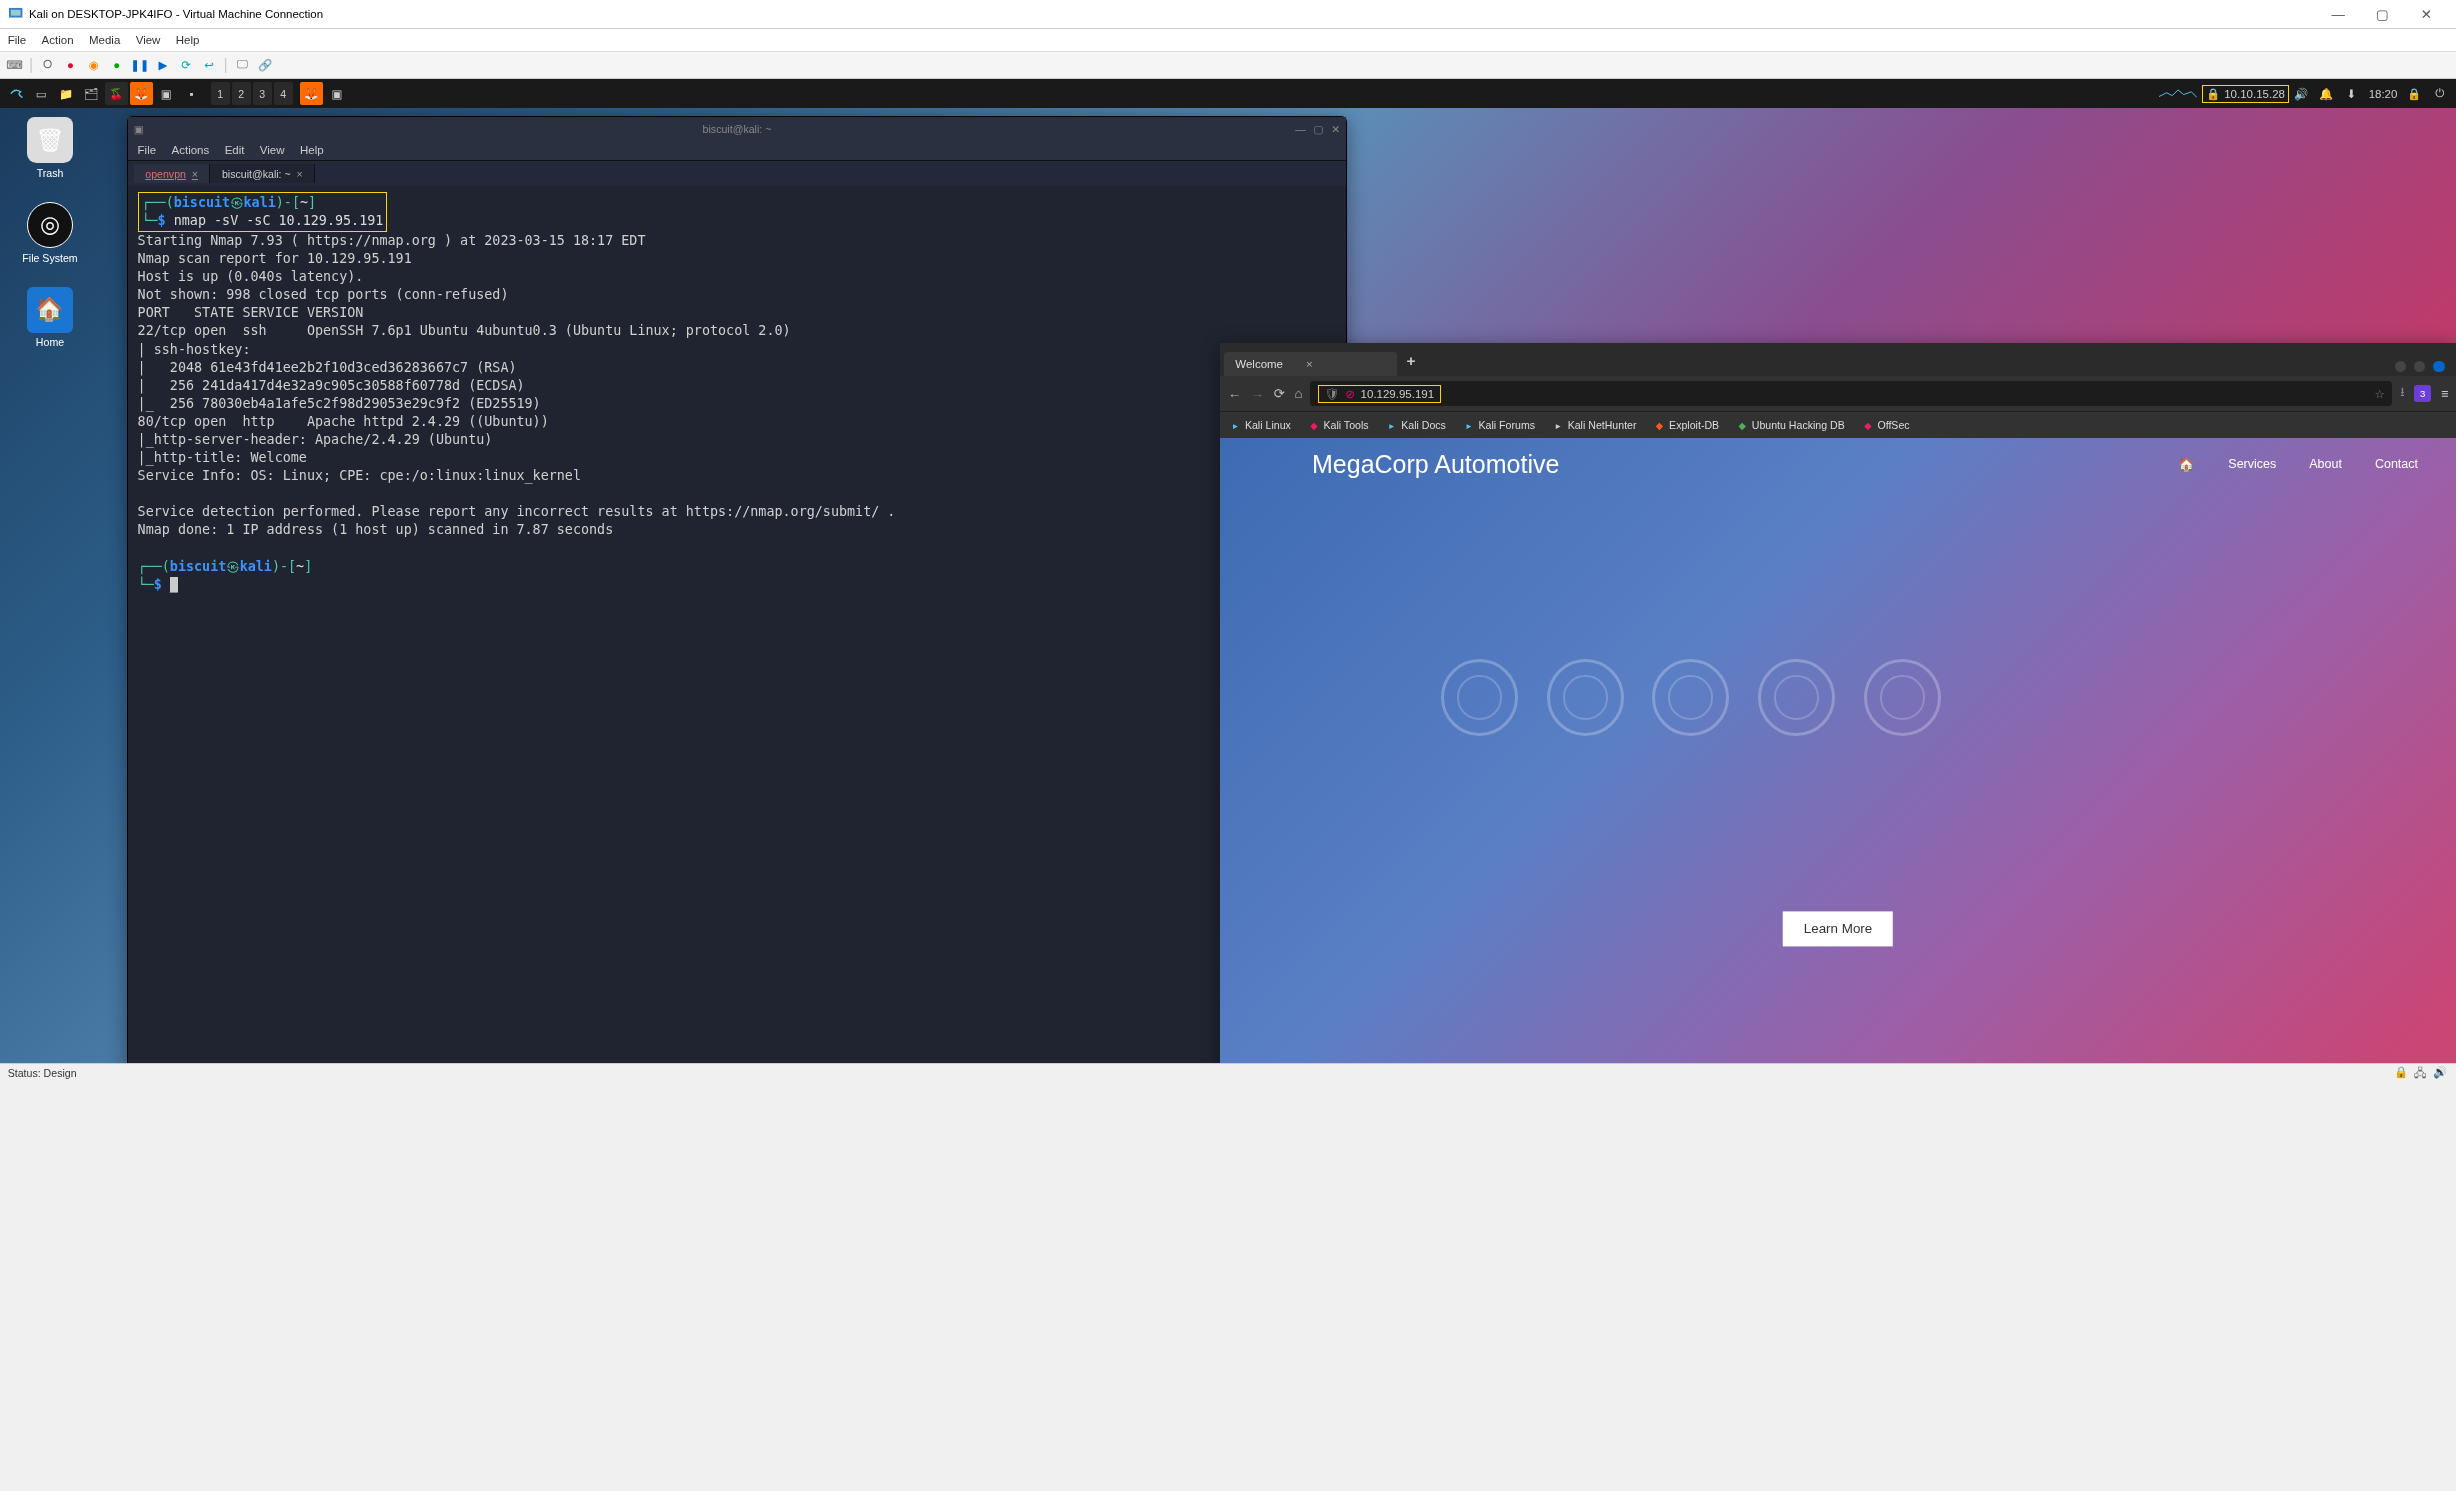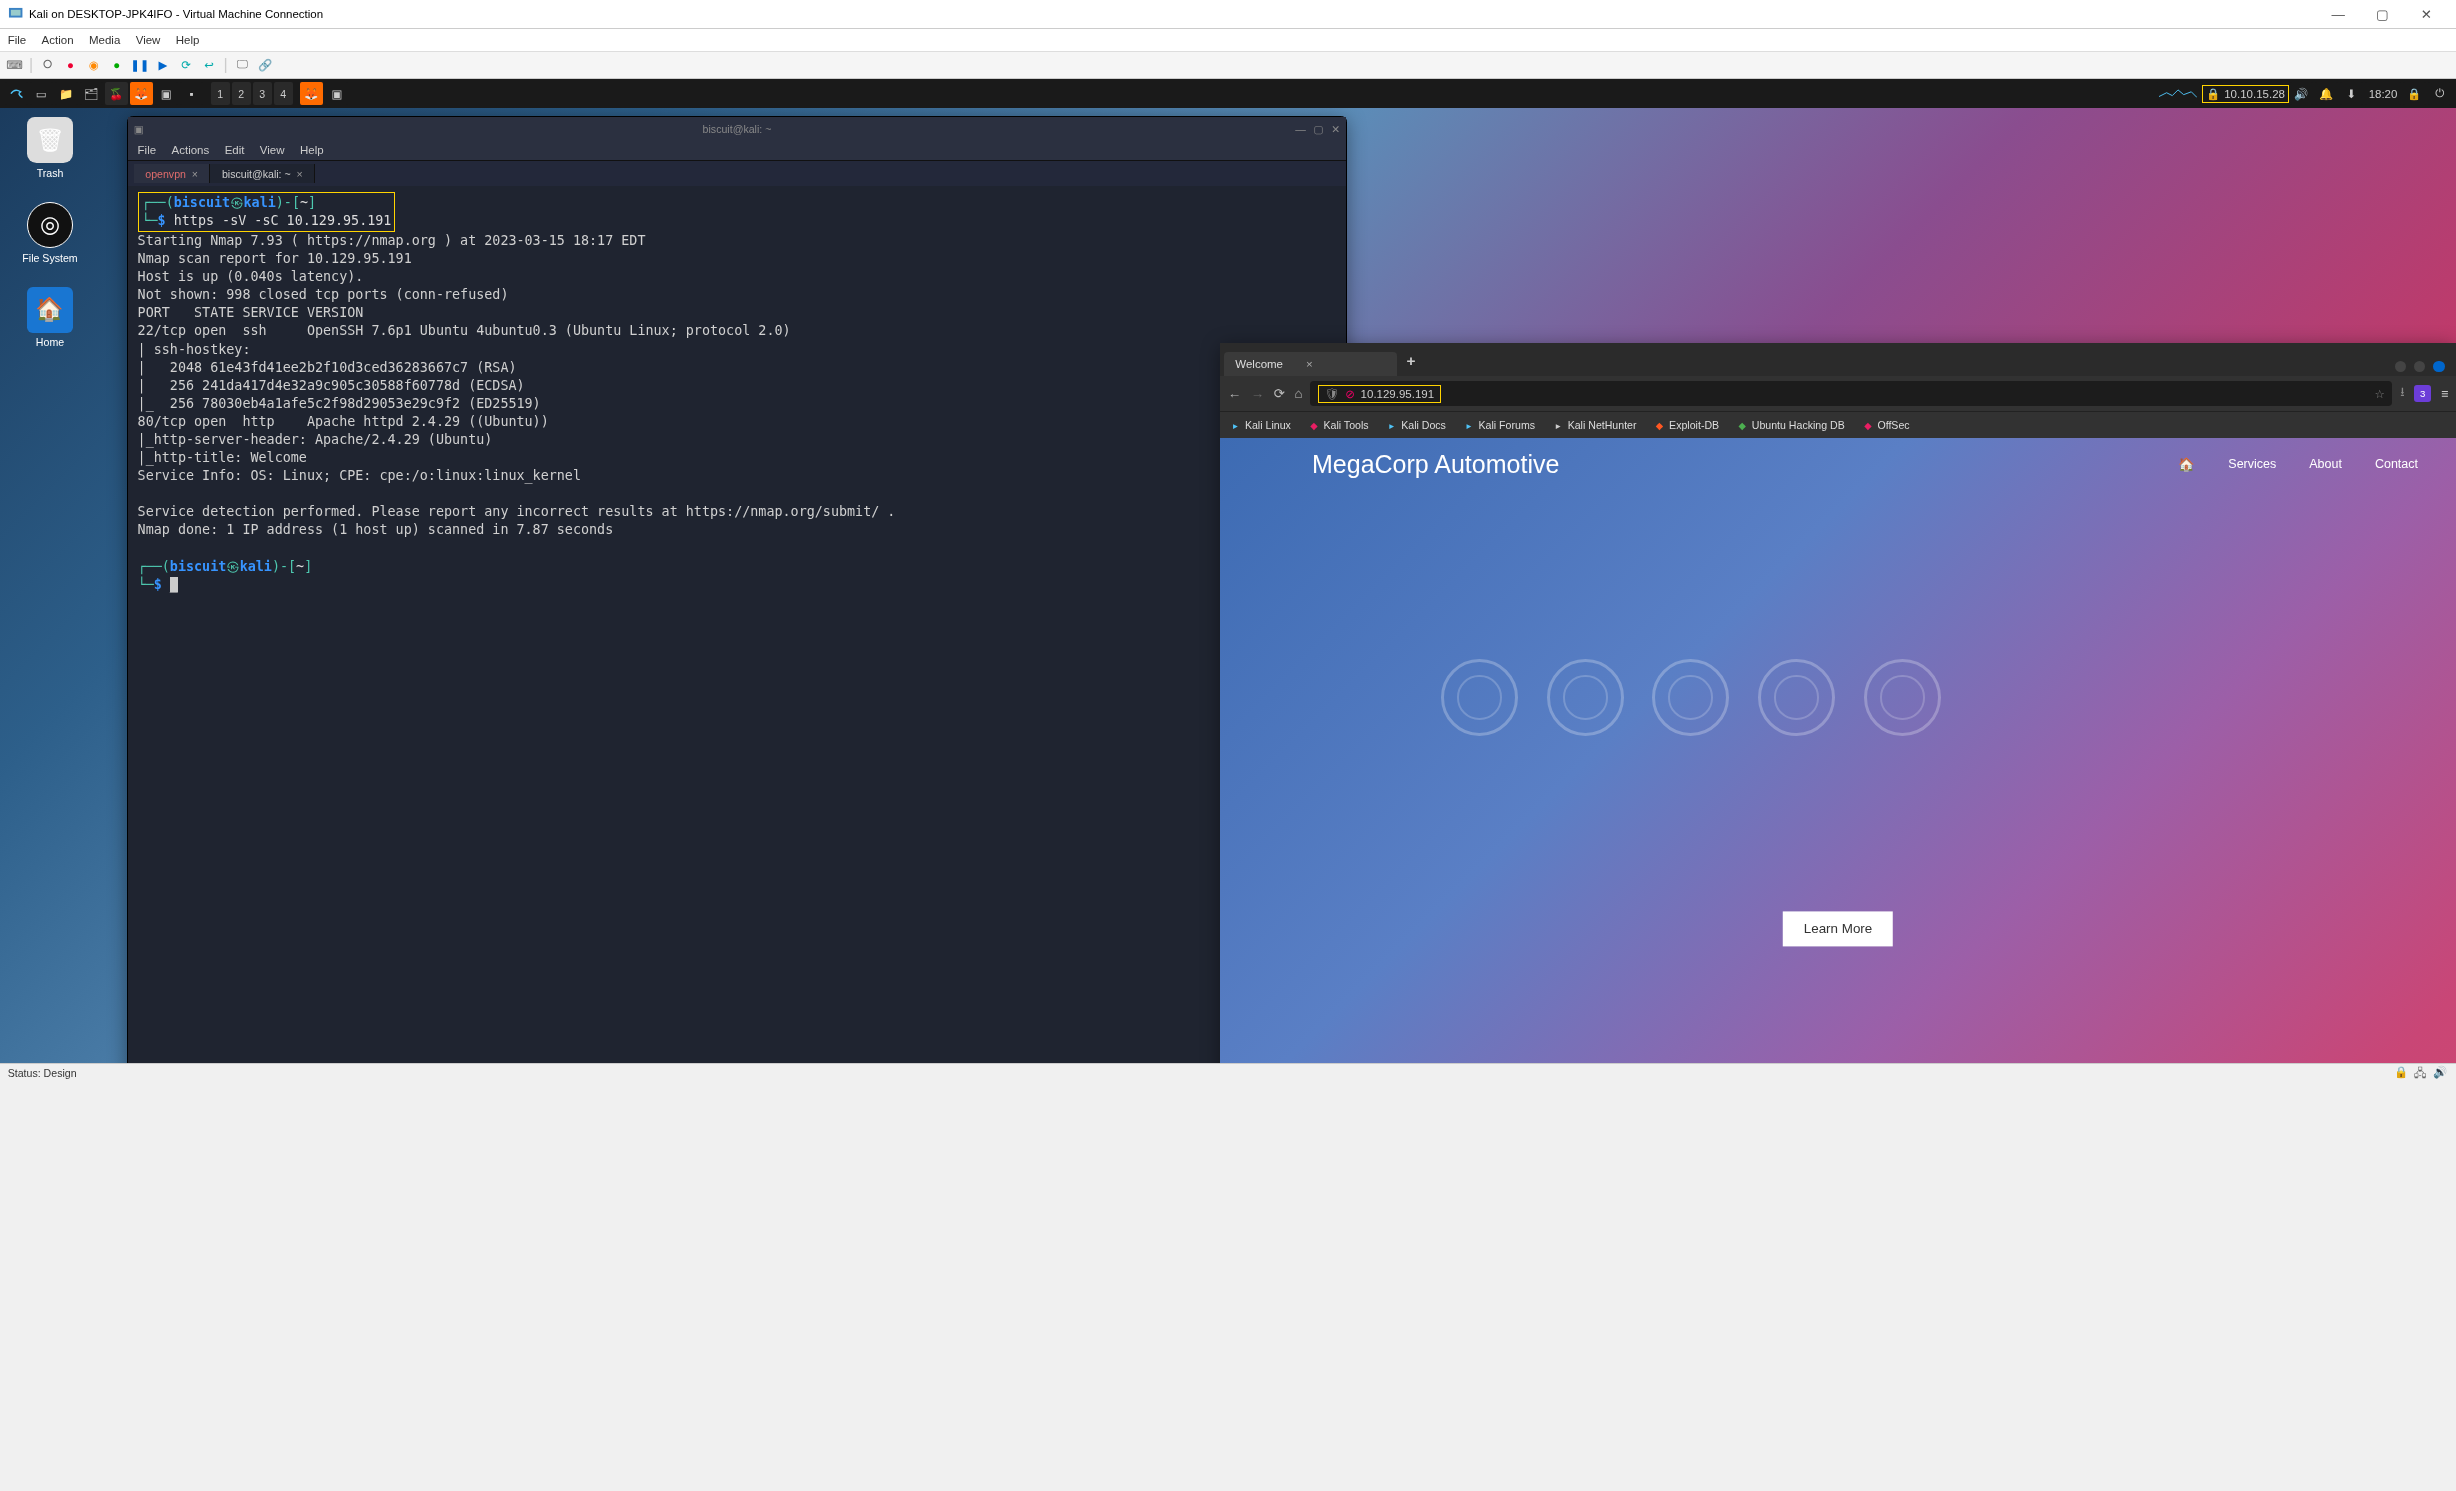--- a/index.html
+++ b/index.html
@@ -113,21 +113,21 @@
   z-index:5;
   box-shadow: 0 3.8px 19px rgba(0,0,0,0.4);
 }
 .term-title{height:23px;background:#2b3040;display:flex;align-items:center;justify-content:center;color:#888;font-size:10.6px;position:relative;}
 .term-title .wm{position:absolute;right:5.8px;display:flex;gap:7.7px;color:#888;}
 .term-title .appicon{position:absolute;left:5.8px;color:#888;}
 .term-menu{height:21px;background:#2b3040;display:flex;align-items:center;gap:15.4px;padding:0 9.6px;color:#ccc;font-size:11.5px; border-bottom:1px solid #111;}
 .term-tabs{height:25px;background:#23283a;display:flex;align-items:center;padding-left:5.8px;gap:0;}
 .term-tab{padding:3.8px 11.5px;font-size:10.6px;color:#ccc;border-right:1px solid #111;display:flex;align-items:center;gap:5.8px;background:#2b3040;}
 .term-tab.active{background:#1f2430;}
-.term-tab.ov{color:#e06c6c;}
+.term-tab.ov{color:#e06c6c;text-decoration:underline;}
 .term-tab .x{color:#999;font-size:10.6px;}
 .term-body{flex:1;background:#1f2430;padding:5.8px 9.6px;font-family:"Consolas","DejaVu Sans Mono",monospace;font-size:13.4px;line-height:1.35;color:#d0d0d0;white-space:pre;overflow:hidden;}
 .term-body .hl{display:inline-block;border:1.9px solid #ffd400;padding:1px 2.9px;}
 .c-green{color:#4EC9B0;} .c-blue{color:#3794ff;font-weight:bold;} .c-white{color:#ddd;}
 
 
 .browser{
   position:absolute;
   top:264px;
   left:1220px;
@@ -304,21 +304,21 @@
         <div class="term-tab ov">
           <span>openvpn</span>
           <span class="x">×</span>
         </div>
         <div class="term-tab active">
           <span>biscuit@kali: ~</span>
           <span class="x">×</span>
         </div>
       </div>
       <div class="term-body"><span class="hl"><span class="c-green">┌──(</span><span class="c-blue">biscuit</span><span class="c-green">㉿</span><span class="c-blue">kali</span><span class="c-green">)-[</span><span class="c-white">~</span><span class="c-green">]</span>
-<span class="c-green">└─</span><span class="c-blue">$</span> <span class="c-white">https -sV -sC 10.129.95.191</span></span>
+<span class="c-green">└─</span><span class="c-blue">$</span> <span class="c-white">nmap -sV -sC 10.129.95.191</span></span>
 <span>Starting Nmap 7.93 ( https://nmap.org ) at 2023-03-15 18:17 EDT
 Nmap scan report for 10.129.95.191
 Host is up (0.040s latency).
 Not shown: 998 closed tcp ports (conn-refused)
 PORT   STATE SERVICE VERSION
 22/tcp open  ssh     OpenSSH 7.6p1 Ubuntu 4ubuntu0.3 (Ubuntu Linux; protocol 2.0)
 | ssh-hostkey: 
 |   2048 61e43fd41ee2b2f10d3ced36283667c7 (RSA)
 |   256 241da417d4e32a9c905c30588f60778d (ECDSA)
 |_  256 78030eb4a1afe5c2f98d29053e29c9f2 (ED25519)

